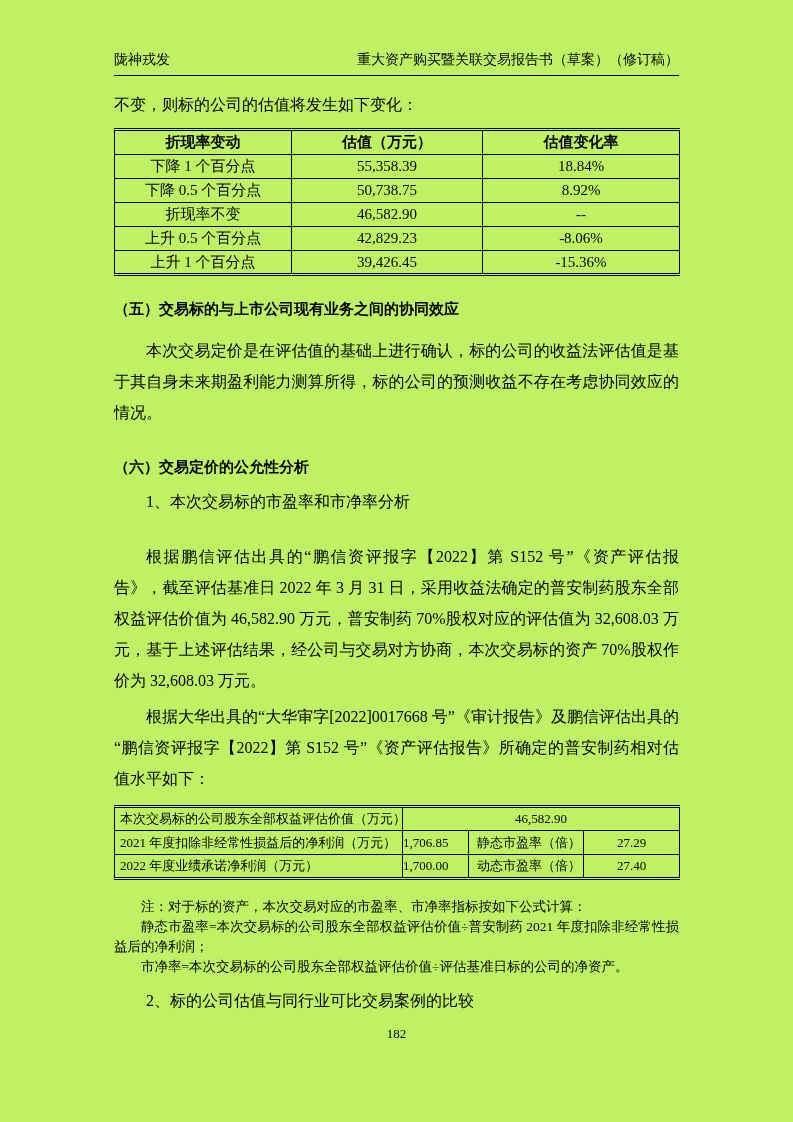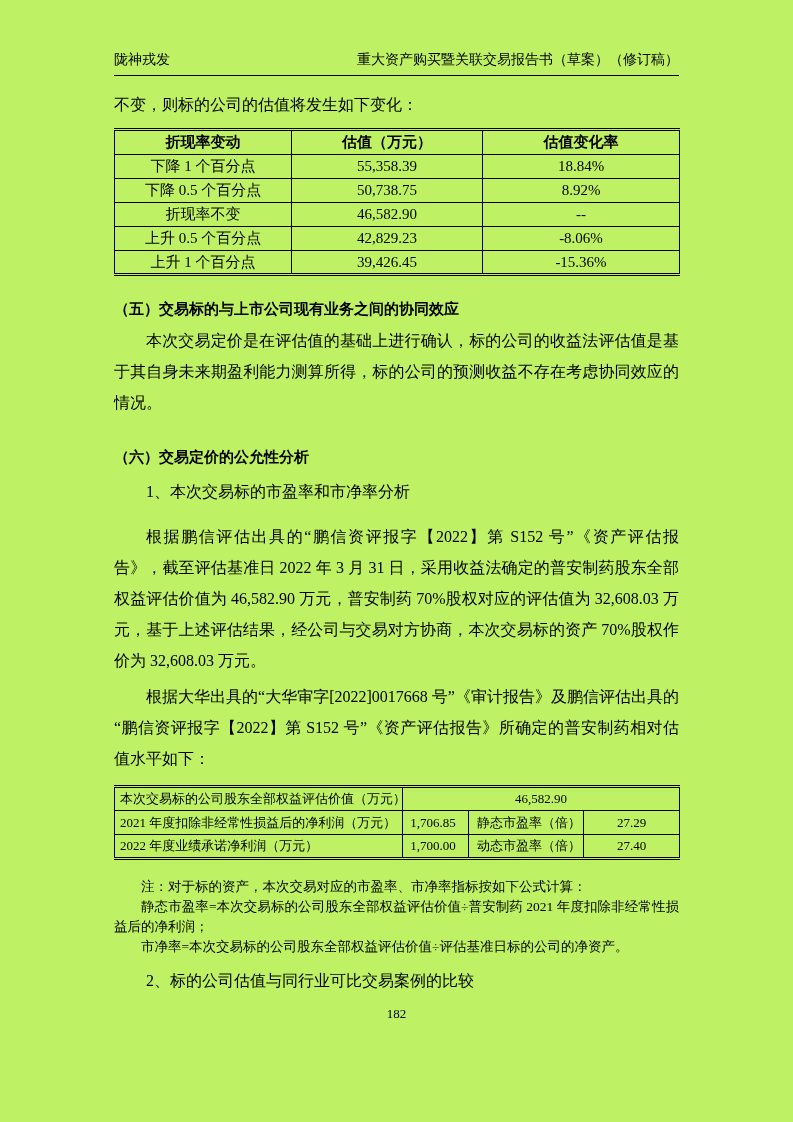--- a/index.html
+++ b/index.html
@@ -35,24 +35,24 @@
   }
   .indent { text-indent: 2em; }
   .intro { margin-top: 13px; }
   .sec-title {
     font-family: "Liberation Sans", "DejaVu Sans", sans-serif;
     font-weight: bold;
     font-size: 15px;
     line-height: 25px;
   }
   .sec5-title { margin-top: 20px; }
-  .sec5-para  { margin-top: 4px; }
+  .sec5-para  { margin-top: 14px; }
   .sec6-title { margin-top: 26px; }
   .sub-head   { margin-top: 7px; }
-  .para-1     { margin-top: 14px; }
+  .para-1     { margin-top: 24px; }
   .para-2     { margin-top: 5px; }
   .sub-head-2 { margin-top: 8px; }
   
   table {
     border-collapse: collapse;
     table-layout: fixed;
     width: 565px;
     padding-left: 8px;
   }
   th, td {
@@ -65,21 +65,21 @@
   .tbl-discount { margin-top: 8px; font-size: 15px; }
   .tbl-discount th { font-weight: bold; height: 25px; }
   .tbl-discount td { height: 24px; font-weight: normal; }
   .tbl-discount, .tbl-valuation {
     border-top: 3px double #000;
     border-bottom: 3px double #000;
   }
   .tbl-valuation { margin-top: 11px; font-size: 13px; }
   .tbl-valuation td { height: 24px; }
   .tbl-valuation .cell-label { text-align: left; padding-left: 5px; }
-  .tbl-valuation .cell-num   { text-align: center; padding-right: 5px; }
+  .tbl-valuation .cell-num   { text-align: left; padding-right: 5px; }
   .tbl-valuation .cell-metric{ text-align: left; padding-left: 8px; }
   
   .notes { margin-top: 17px; }
   .note-line {
     font-size: 13.5px;
     line-height: 20px;
     text-align: justify;
     text-justify: inter-ideograph;
     text-indent: 2em;
   }

